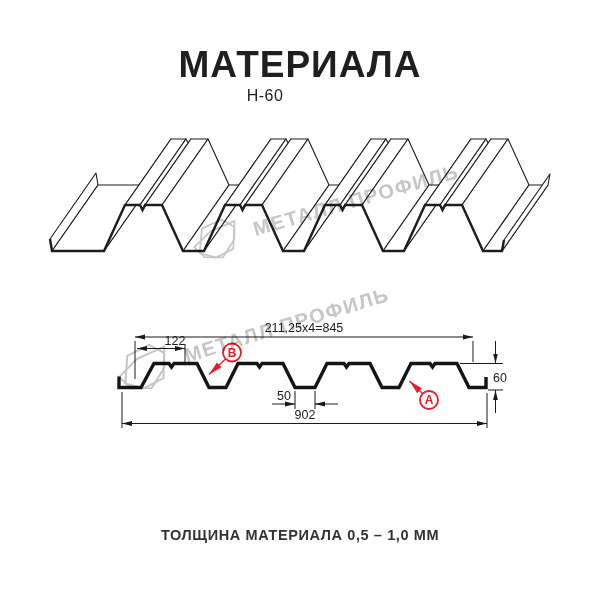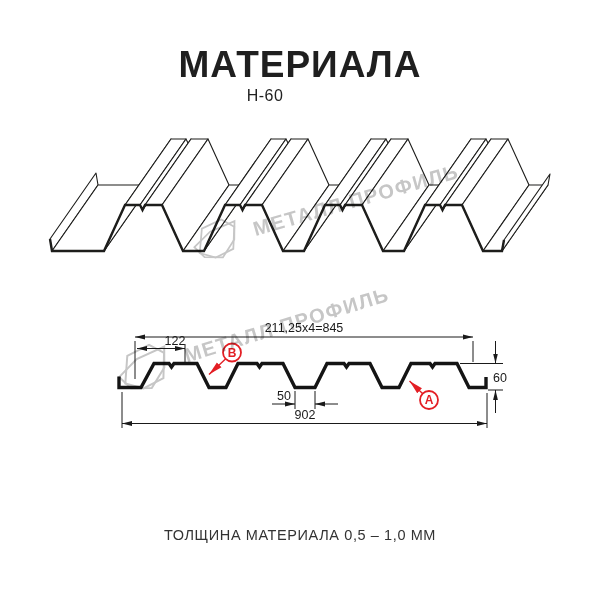--- a/index.html
+++ b/index.html
@@ -10,21 +10,21 @@
   .title{
     position:absolute;top:46px;left:0;width:600px;text-align:center;
     font-size:37px;font-weight:700;letter-spacing:1px;color:#1f1f1f;margin:0;line-height:1;
   }
   .subtitle{
     position:absolute;top:88px;left:0;width:530px;text-align:center;
     font-size:16px;font-weight:500;letter-spacing:.5px;color:#222;margin:0;line-height:1;
   }
   .note{
     position:absolute;top:528px;left:0;width:600px;text-align:center;
-    font-size:14.5px;font-weight:400;letter-spacing:.6px;color:#333;margin:0;line-height:1;
+    font-size:14.5px;font-weight:700;letter-spacing:.6px;color:#333;margin:0;line-height:1;
   }
   svg.drawing{position:absolute;left:0;top:0;z-index:1;}
   .watermark{
     position:absolute;z-index:2;display:flex;align-items:center;gap:12px;
     transform-origin:left center;mix-blend-mode:multiply;pointer-events:none;
   }
   .wm1{left:192px;top:225px;transform:rotate(-16deg);}
   .wm2{left:116px;top:352px;transform:rotate(-17deg);}
   .watermark .wmtext{
     font-size:20px;font-weight:700;letter-spacing:1.5px;color:#c6c6c6;white-space:nowrap;

